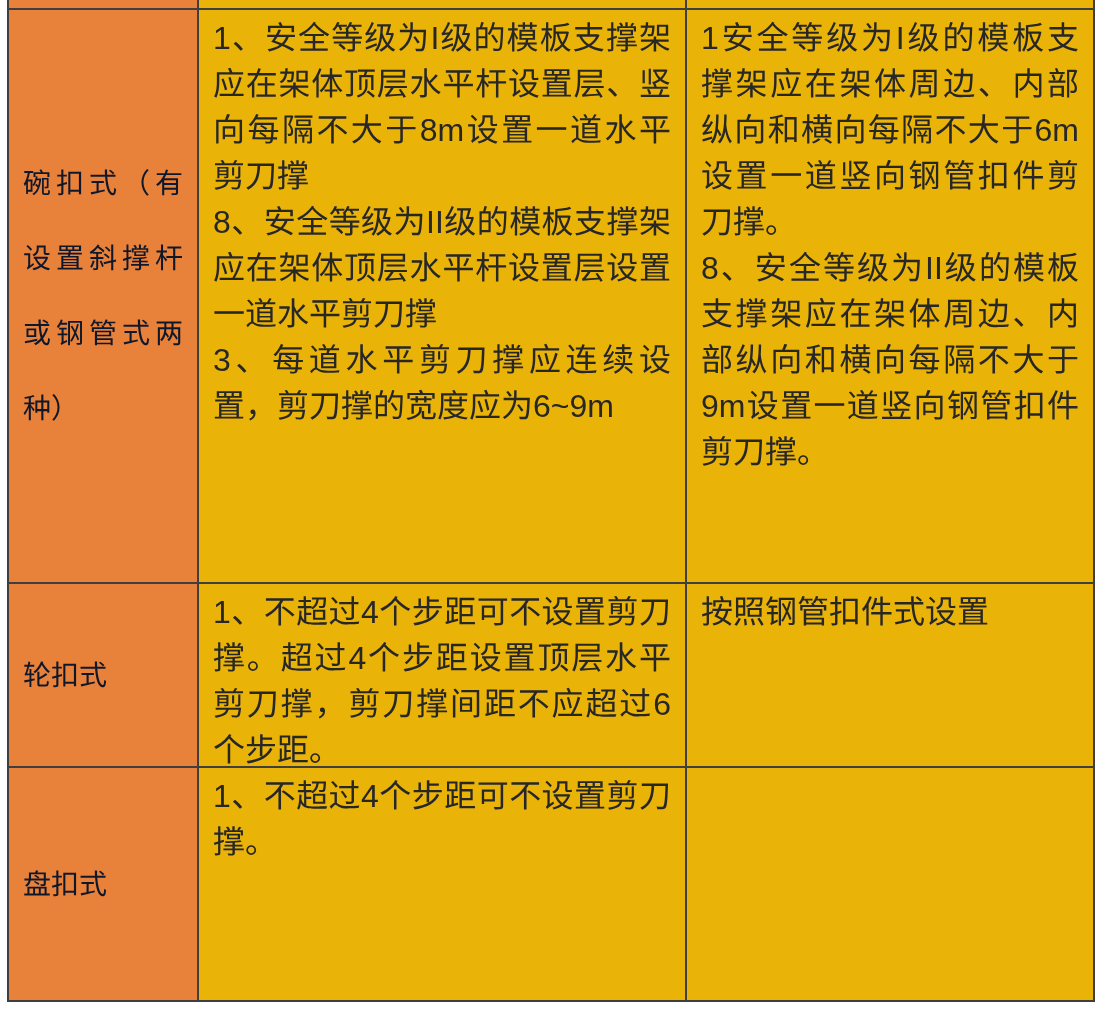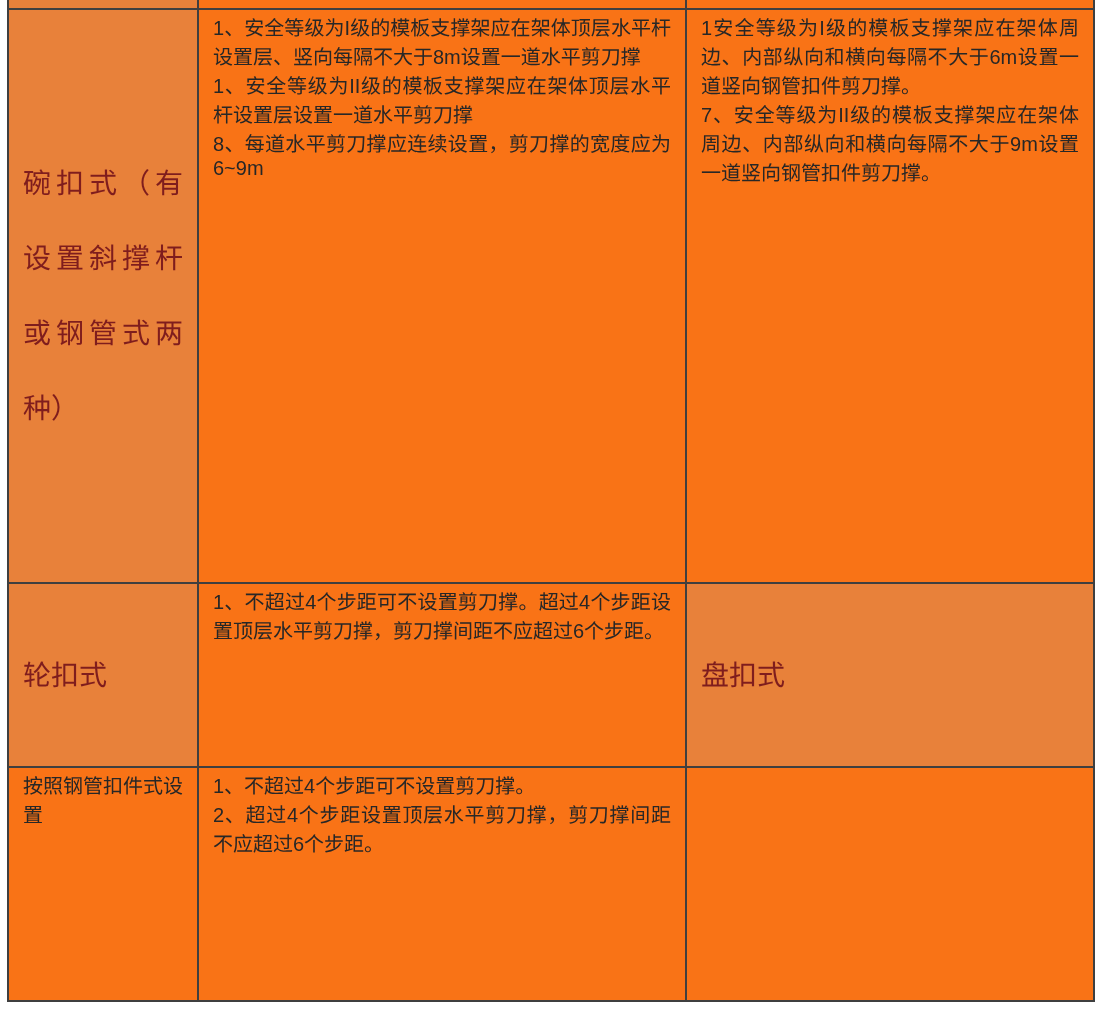--- a/index.html
+++ b/index.html
@@ -24,36 +24,36 @@
   }
   .cell {
     border-left: 2px solid #3f3f3f;
     border-top: 2px solid #3f3f3f;
     box-sizing: border-box;
     overflow: hidden;
   }
   .cell.sliver { border-top: none; }
   .type-cell {
     background: #e8813a;
-    color: #7f1d1d;
+    color: #0f172a;
     display: flex;
     flex-direction: column;
     justify-content: center;
     padding: 0 14px;
     font-size: 28px;
   }
   .type-cell .label {
     width: 100%;
     text-align: justify;
     line-height: 75px;
   }
   .content-cell {
-    background: #f97316;
+    background: #eab308;
     color: #272727;
-    font-size: 20px;
+    font-size: 32px;
     padding: 2px 14px 4px 14px;
   }
   .content-cell p {
     margin: 0;
     text-align: justify;
     line-break: strict;
   }
 </style>
 </head>
 <body>
@@ -62,41 +62,40 @@
 
   <div class="cell sliver type-cell"></div>
   <div class="cell sliver content-cell"></div>
   <div class="cell sliver content-cell"></div>
 
   <div class="cell type-cell r1">
     <div class="label">碗扣式（有设置斜撑杆或钢管式两种）</div>
   </div>
   <div class="cell content-cell mid r1">
     <p>1、安全等级为I级的模板支撑架应在架体顶层水平杆设置层、竖向每隔不大于8m设置一道水平剪刀撑</p>
-    <p>1、安全等级为II级的模板支撑架应在架体顶层水平杆设置层设置一道水平剪刀撑</p>
-    <p>8、每道水平剪刀撑应连续设置，剪刀撑的宽度应为6~9m</p>
+    <p>8、安全等级为II级的模板支撑架应在架体顶层水平杆设置层设置一道水平剪刀撑</p>
+    <p>3、每道水平剪刀撑应连续设置，剪刀撑的宽度应为6~9m</p>
   </div>
   <div class="cell content-cell rgt r1">
     <p>1安全等级为I级的模板支撑架应在架体周边、内部纵向和横向每隔不大于6m设置一道竖向钢管扣件剪刀撑。</p>
-    <p>7、安全等级为II级的模板支撑架应在架体周边、内部纵向和横向每隔不大于9m设置一道竖向钢管扣件剪刀撑。</p>
+    <p>8、安全等级为II级的模板支撑架应在架体周边、内部纵向和横向每隔不大于9m设置一道竖向钢管扣件剪刀撑。</p>
   </div>
 
   <div class="cell type-cell r2">
     <div class="label">轮扣式</div>
   </div>
   <div class="cell content-cell mid r2">
     <p>1、不超过4个步距可不设置剪刀撑。超过4个步距设置顶层水平剪刀撑，剪刀撑间距不应超过6个步距。</p>
   </div>
+  <div class="cell content-cell rgt r2">
+    <p>按照钢管扣件式设置</p>
+  </div>
+
   <div class="cell type-cell r3">
     <div class="label">盘扣式</div>
   </div>
-
-  <div class="cell content-cell rgt r2">
-    <p>按照钢管扣件式设置</p>
-  </div>
   <div class="cell content-cell mid r3">
     <p>1、不超过4个步距可不设置剪刀撑。</p>
-    <p>2、超过4个步距设置顶层水平剪刀撑，剪刀撑间距不应超过6个步距。</p>
   </div>
   <div class="cell content-cell rgt r3">
   </div>
 
 </div>
 
 </body></html>

